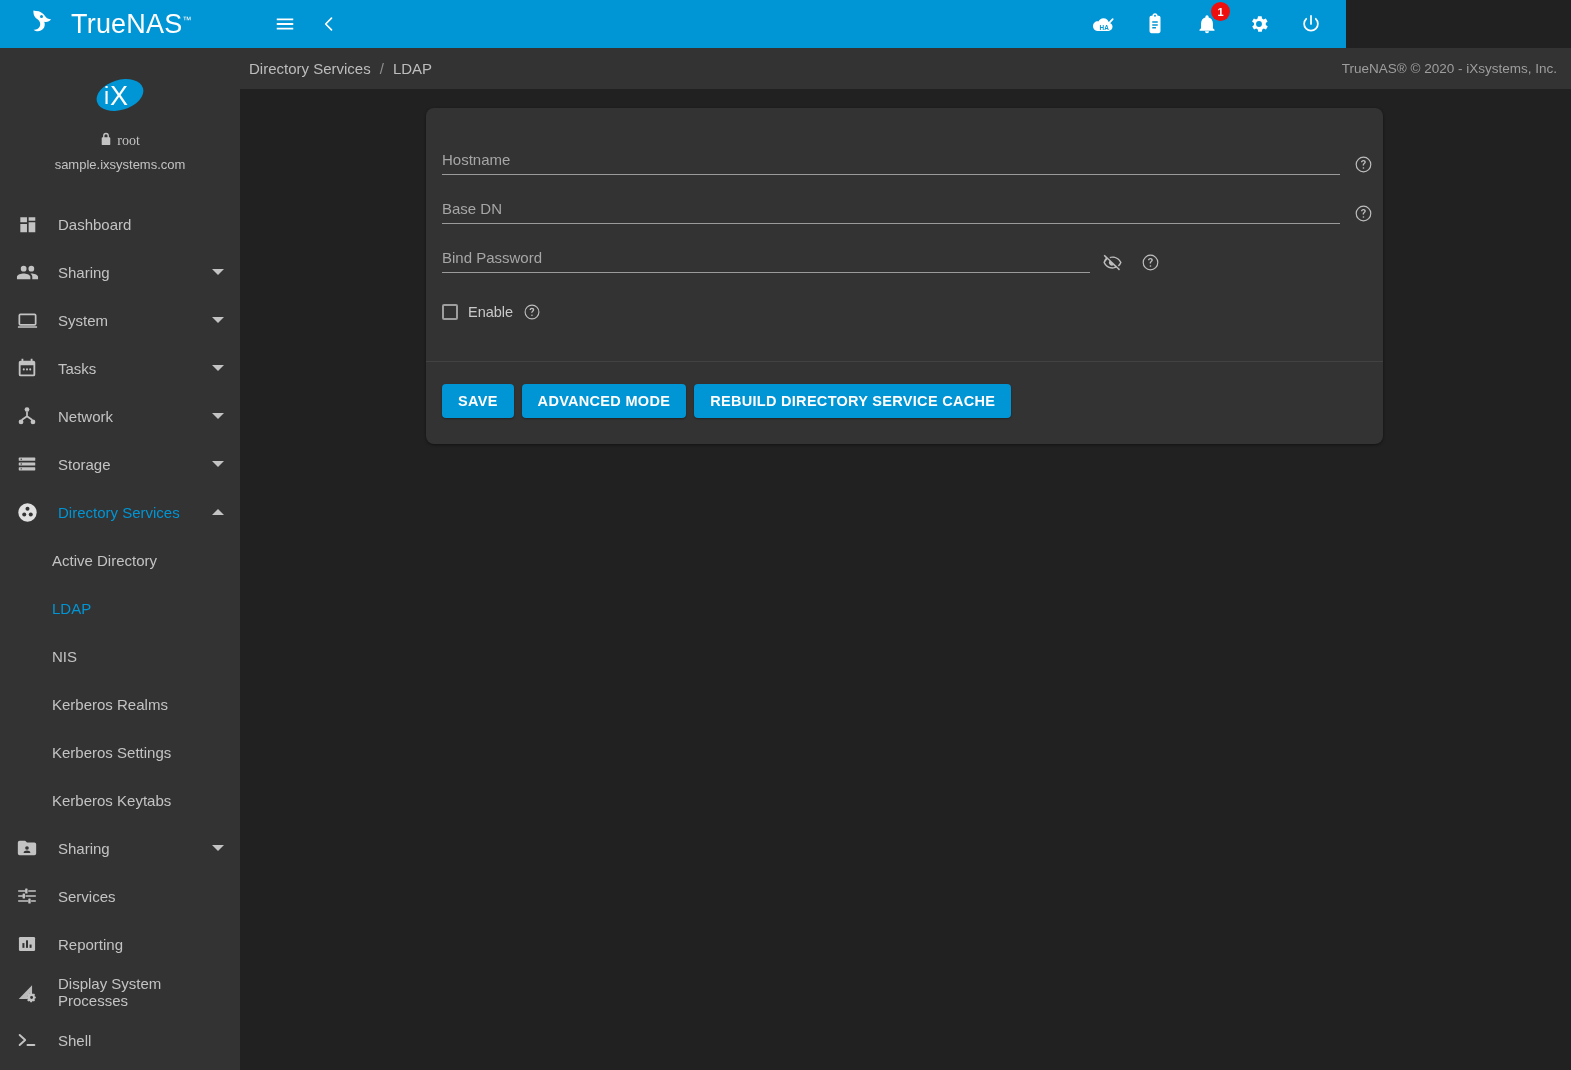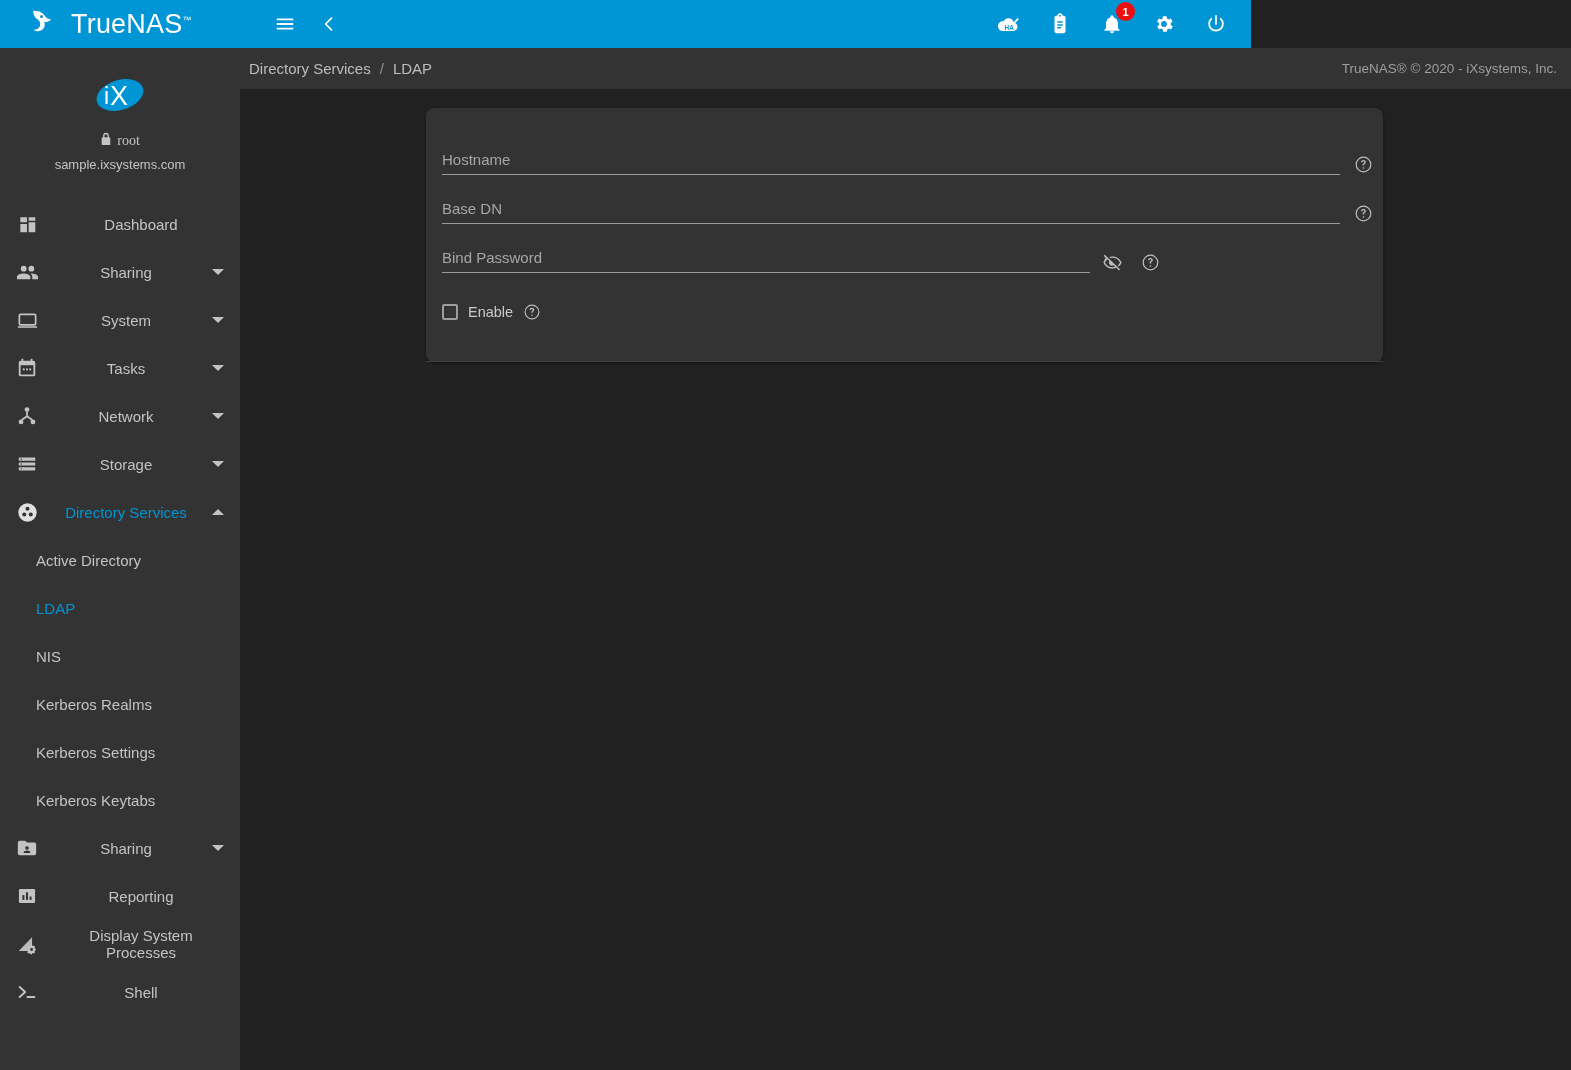--- a/index.html
+++ b/index.html
@@ -7,21 +7,21 @@
     margin: 0; padding: 0;
     width: 1571px; height: 1070px;
     background: #212121;
     font-family: "Liberation Sans", sans-serif;
     overflow: hidden;
   }
 
   
   #topbar {
     position: absolute; top: 0; left: 0;
-    width: 1251px; height: 48px;
+    width: 1346px; height: 48px;
     background: #0095d5;
     display: flex; align-items: center;
     z-index: 20;
   }
   #brand {
     width: 240px; height: 48px;
     display: flex; align-items: center;
     padding-left: 30px;
     flex: 0 0 240px;
   }
@@ -78,37 +78,36 @@
     color: #c3c3c3; font-size: 13px; margin-top: 7px;
   }
   #navlist { margin-top: 14px; }
   .nav-item {
     height: 48px;
     display: flex; align-items: center;
     padding-left: 14px; padding-right: 16px;
     color: #c3c3c3; font-size: 15px;
     cursor: pointer;
     gap: 18px;
-    text-align: center;
   }
   .nav-item .nav-ico {
     width: 26px; height: 26px;
     display: flex; align-items: center; justify-content: center;
     flex: 0 0 26px;
     color: #c3c3c3;
   }
   .nav-item .nav-label { flex: 1 1 auto; }
   .nav-item.active, .nav-item.active .nav-ico { color: #0095d5; }
   .caret { width: 0; height: 0; border-left: 6px solid transparent; border-right: 6px solid transparent; }
   .caret.down { border-top: 6px solid #c3c3c3; }
   .caret.up   { border-bottom: 6px solid #c3c3c3; }
   .subnav-item {
     height: 48px;
     display: flex; align-items: center;
-    padding-left: 36px;
+    padding-left: 52px;
     color: #c3c3c3; font-size: 15px;
     cursor: pointer;
   }
   .subnav-item.active { color: #0095d5; }
 
   
   #content {
     position: absolute; top: 48px; left: 240px;
     width: 1331px; height: 1022px;
     background: #212121;
@@ -379,20 +378,35 @@
         <svg width="22" height="22" viewBox="0 0 24 24">
             <path fill="currentColor" d="M10 4H4a2 2 0 0 0-2 2v12a2 2 0 0 0 2 2h16a2 2 0 0 0 2-2V8a2 2 0 0 0-2-2h-8z"></path>
             <circle fill="#333" cx="12" cy="12" r="2"></circle>
             <path fill="#333" d="M8.3 17.4c0-1.7 1.9-2.6 3.7-2.6s3.7.9 3.7 2.6z"></path>
           </svg>
       </span>
       <span class="nav-label">Sharing</span>
       <span class="caret down"></span>
     </div>
 
+    <div class="nav-item">
+      <span class="nav-ico">
+        <svg width="22" height="22" viewBox="0 0 24 24">
+            <g stroke="currentColor" stroke-width="1.8" stroke-linecap="round">
+              <path d="M3 6.5h7M14 6.5h7M3 12h4M11 12h10M3 17.5h10M17 17.5h4"></path>
+            </g>
+            <g fill="currentColor">
+              <rect x="10" y="3.8" width="2.6" height="5.4" rx=".6"></rect>
+              <rect x="7.2" y="9.3" width="2.6" height="5.4" rx=".6"></rect>
+              <rect x="13.4" y="14.8" width="2.6" height="5.4" rx=".6"></rect>
+            </g>
+          </svg>
+      </span>
+      <span class="nav-label">Services</span>
+    </div>
 
     <div class="nav-item">
       <span class="nav-ico">
         <svg width="22" height="22" viewBox="0 0 24 24">
             <rect x="3.2" y="4.4" width="17.6" height="15.2" rx="1.4" fill="currentColor"></rect>
             <g fill="#333">
               <rect x="7" y="11" width="2.2" height="5.2"></rect>
               <rect x="10.9" y="8" width="2.2" height="8.2"></rect>
               <rect x="14.8" y="12.6" width="2.2" height="3.6"></rect>
             </g>
@@ -496,15 +510,20 @@
               <path fill="currentColor" d="M11.9 6.4c-1.9 0-3 1.2-3.1 2.9h1.8c0-.9.5-1.4 1.3-1.4.7 0 1.2.45 1.2 1.1 0 .6-.3.9-1 1.5-.8.65-1.2 1.2-1.2 2.2v.45h1.8v-.35c0-.7.3-1 1-1.6.8-.7 1.25-1.3 1.25-2.3 0-1.5-1.2-2.5-3.05-2.5z"></path>
               <circle cx="11.95" cy="16.4" r="1.05" fill="currentColor"></circle>
             </svg>
         </span>
       </div>
 
     </div>
 
     <div id="card-divider"></div>
 
+    <div id="actions">
+      <button class="btn">SAVE</button>
+      <button class="btn">ADVANCED MODE</button>
+      <button class="btn">REBUILD DIRECTORY SERVICE CACHE</button>
+    </div>
 
   </div>
 </div>
 
 </body></html>

